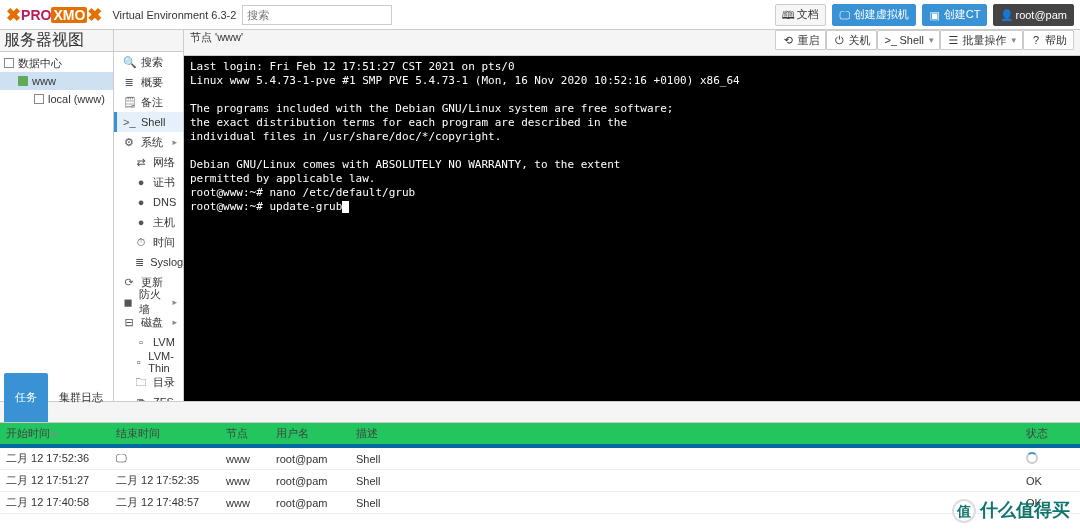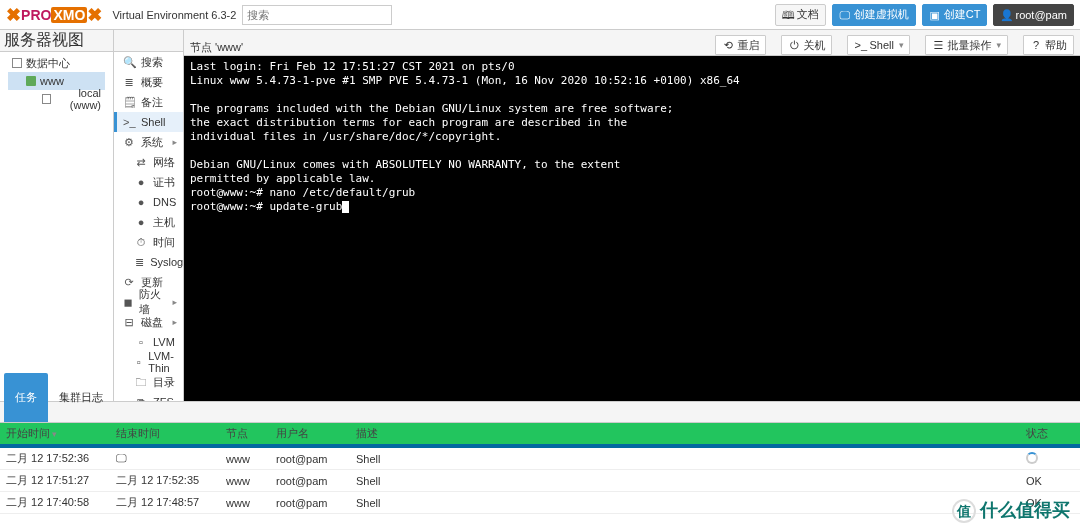--- a/index.html
+++ b/index.html
@@ -20,39 +20,39 @@
 .fa { display:inline-block; width:12px; height:12px; font-style:normal; font-size:11px; line-height:12px; text-align:center; }
 
 
 .main { display:flex; height:371px; }
 .leftcol { width:114px; border-right:1px solid #ccc; display:flex; flex-direction:column; }
 .midcol { width:70px; border-right:1px solid #ccc; display:flex; flex-direction:column; }
 .rightcol { flex:1; display:flex; flex-direction:column; min-width:0; }
 
 .colhdr { height:22px; background:#f5f5f5; border-bottom:1px solid #ccc; display:flex; align-items:center; padding:0 4px; font-size:16px; color:#333; }
 
-.tree { flex:1; overflow:auto; padding:2px 8px;text-align:right; }
+.tree { flex:1; overflow:auto; padding:2px 0;text-align:right; }
 .tree-item { display:flex; align-items:center; height:18px; padding:0 4px; gap:4px; cursor:pointer; font-size:11px; }
 .tree-item.selected { background:#cde1f3; }
 .indent1 { padding-left:18px; }
 .indent2 { padding-left:34px; }
 .icon-sq { width:10px; height:10px; border:1px solid #888; background:#fff; display:inline-block; }
 .icon-server { width:10px; height:10px; background:#5fa959; display:inline-block; border-radius:1px; }
 .icon-storage { width:10px; height:10px; background:#fff; border:1px solid #888; display:inline-block; }
 
 
 .mmenu { flex:1; overflow:auto; }
 .mm-item { display:flex; align-items:center; height:20px; padding:0 6px; gap:6px; cursor:pointer; font-size:11px; border-left:3px solid transparent; }
 .mm-item.sub { padding-left:18px; }
 .mm-item.selected { background:#e6f0fa; border-left-color:#3892d4; }
 .mm-item .mi { width:12px; height:12px; display:inline-block; font-size:11px; color:#555; text-align:center; line-height:12px; }
 .mm-item .caret { margin-left:auto; color:#888; font-size:9px; }
 
 
-.rchdr { height:26px; border-bottom:1px solid #ccc; display:flex; align-items:flex-end; padding:0 6px; gap:15px; background:#f5f5f5; }
+.rchdr { height:26px; border-bottom:1px solid #ccc; display:flex; align-items:flex-start; padding:0 6px; gap:0; background:#f5f5f5; }
 .rctitle { flex:1; font-size:11px; }
 .rcbtn { height:20px; border:1px solid #ccc; background:#fff; padding:0 6px; display:flex; align-items:center; gap:3px; font-size:11px; cursor:pointer; border-radius:1px; }
 
 
 .term { flex:1; background:#000; color:#fff; font-family:Menlo,Consolas,monospace; font-size:11px; line-height:14px; padding:4px 6px; overflow:hidden; white-space:pre; }
 .cursor { display:inline-block; width:7px; height:12px; background:#fff; vertical-align:middle; }
 
 
 .btabs { height:22px; background:#f5f5f5; border-top:1px solid #ccc; border-bottom:1px solid #ccc; display:flex; align-items:flex-end; padding:0 4px; gap:0; }
 .btab { padding:16px 10px; font-size:11px; border:1px solid transparent; cursor:pointer; }

